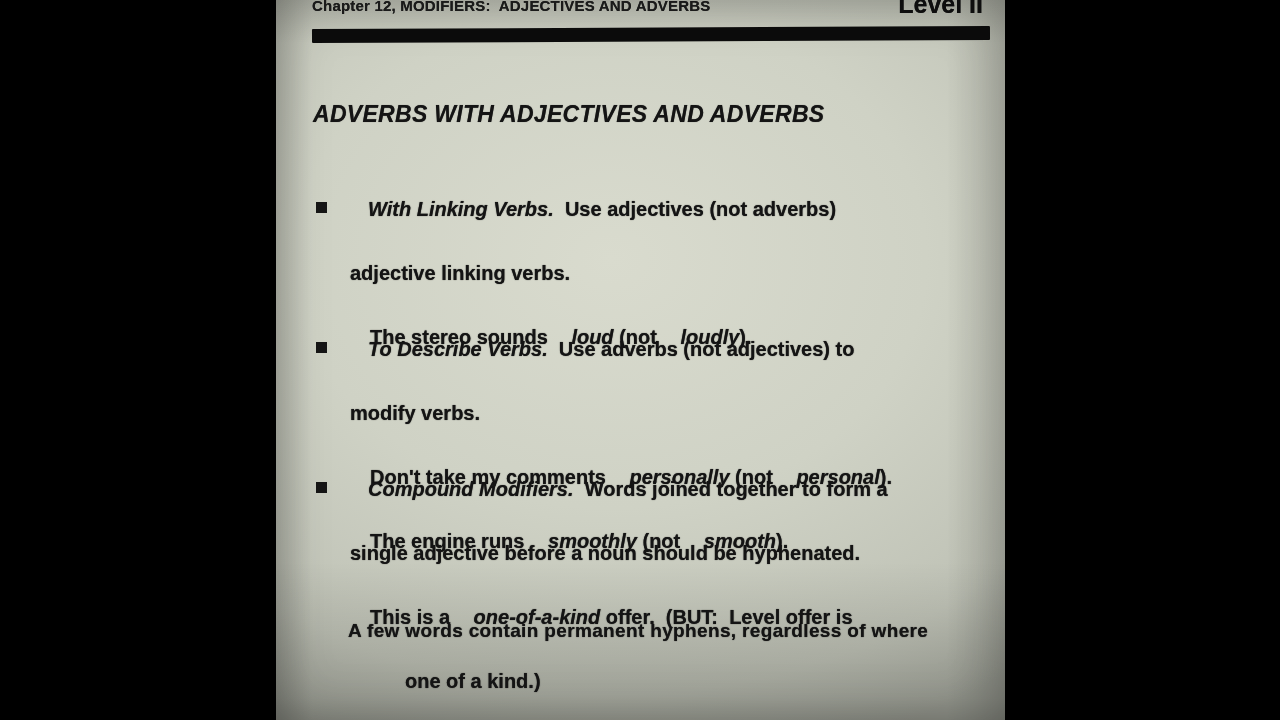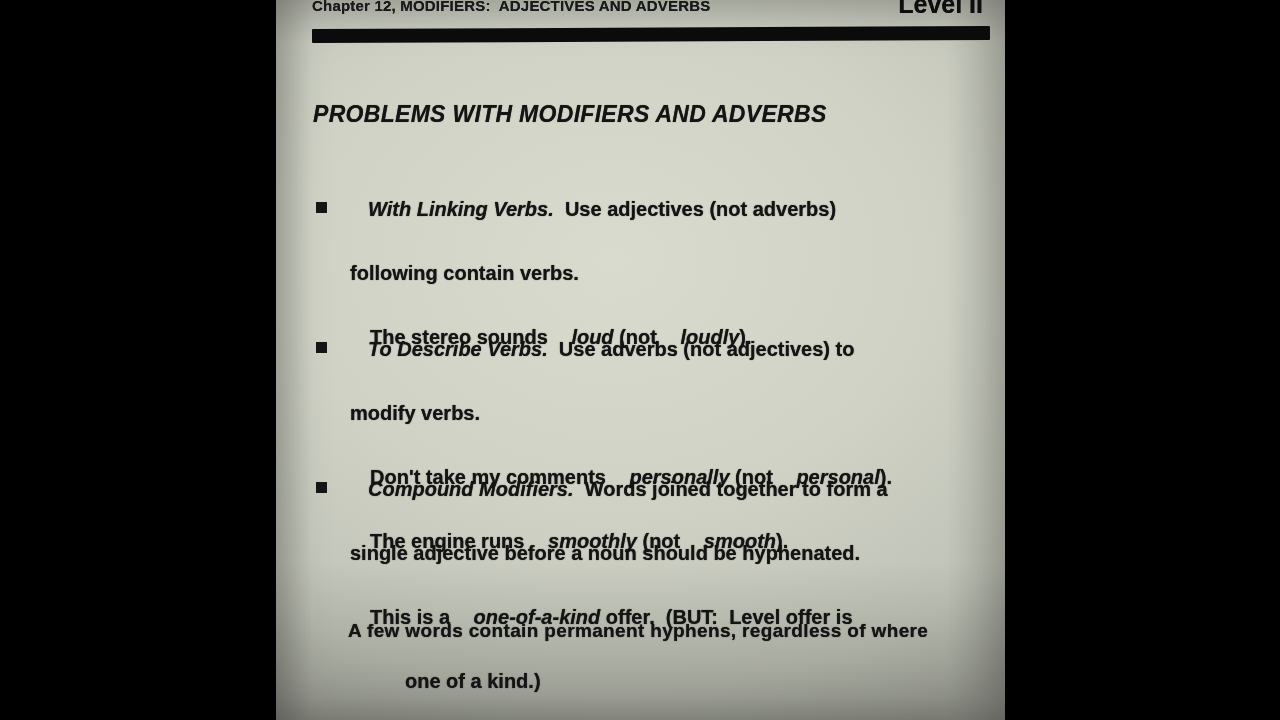--- a/index.html
+++ b/index.html
@@ -54,25 +54,25 @@
 </head>
 <body>
 
 <div class="photo">
   <div class="paper">
 
     <div class="chapter">Chapter 12, MODIFIERS:  ADJECTIVES AND ADVERBS</div>
     <div class="level">Level II</div>
     <div class="rule"></div>
 
-    <div class="doc-title">PROBLEMS WITH MODIFIERS AND ADVERBS</div>
+    <div class="doc-title">ADVERBS WITH ADJECTIVES AND ADVERBS</div>
 
     <div class="block" id="b1">
       <div class="line"><span class="bullet-mark"></span><span class="it">With Linking Verbs.</span><span>  Use adjectives (not adverbs)</span></div>
-      <div class="line"><span>following contain verbs.</span></div>
+      <div class="line"><span>adjective linking verbs.</span></div>
       <div class="line ex"><span>The stereo sounds </span><span class="it">loud</span><span> (not </span><span class="it">loudly</span><span>).</span></div>
     </div>
 
     <div class="block" id="b2">
       <div class="line"><span class="bullet-mark"></span><span class="it">To Describe Verbs.</span><span>  Use adverbs (not adjectives) to</span></div>
       <div class="line"><span>modify verbs.</span></div>
       <div class="line ex"><span>Don't take my comments </span><span class="it">personally</span><span> (not </span><span class="it">personal</span><span>).</span></div>
       <div class="line ex"><span>The engine runs </span><span class="it">smoothly</span><span> (not </span><span class="it">smooth</span><span>).</span></div>
     </div>
 

